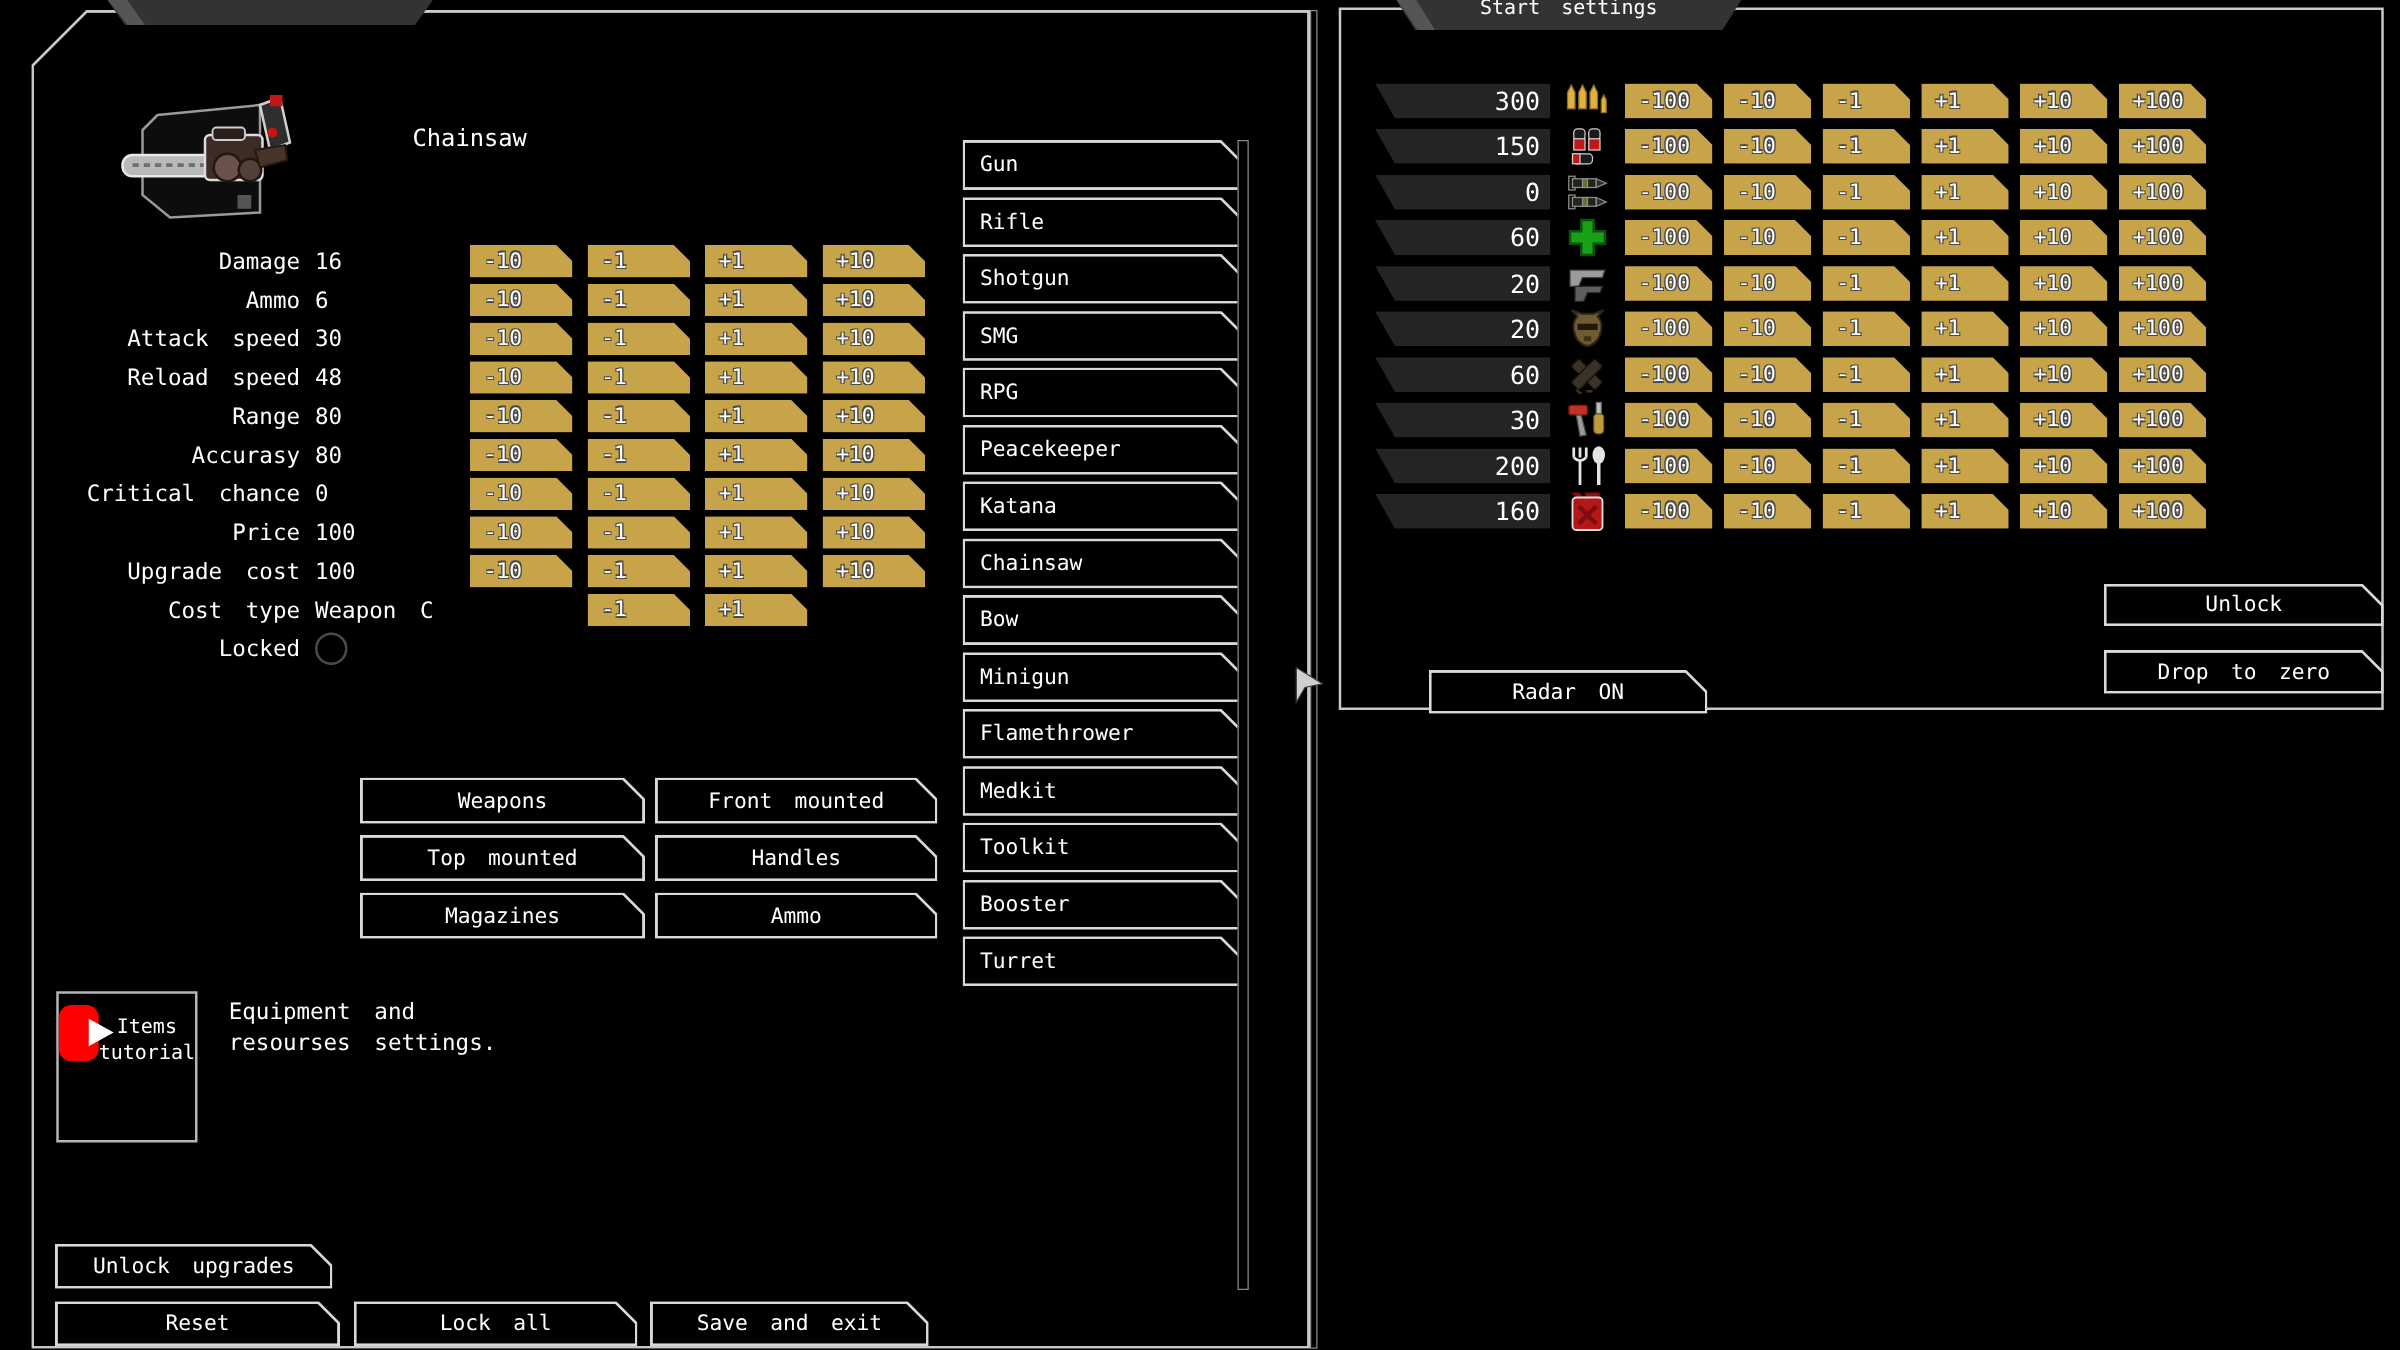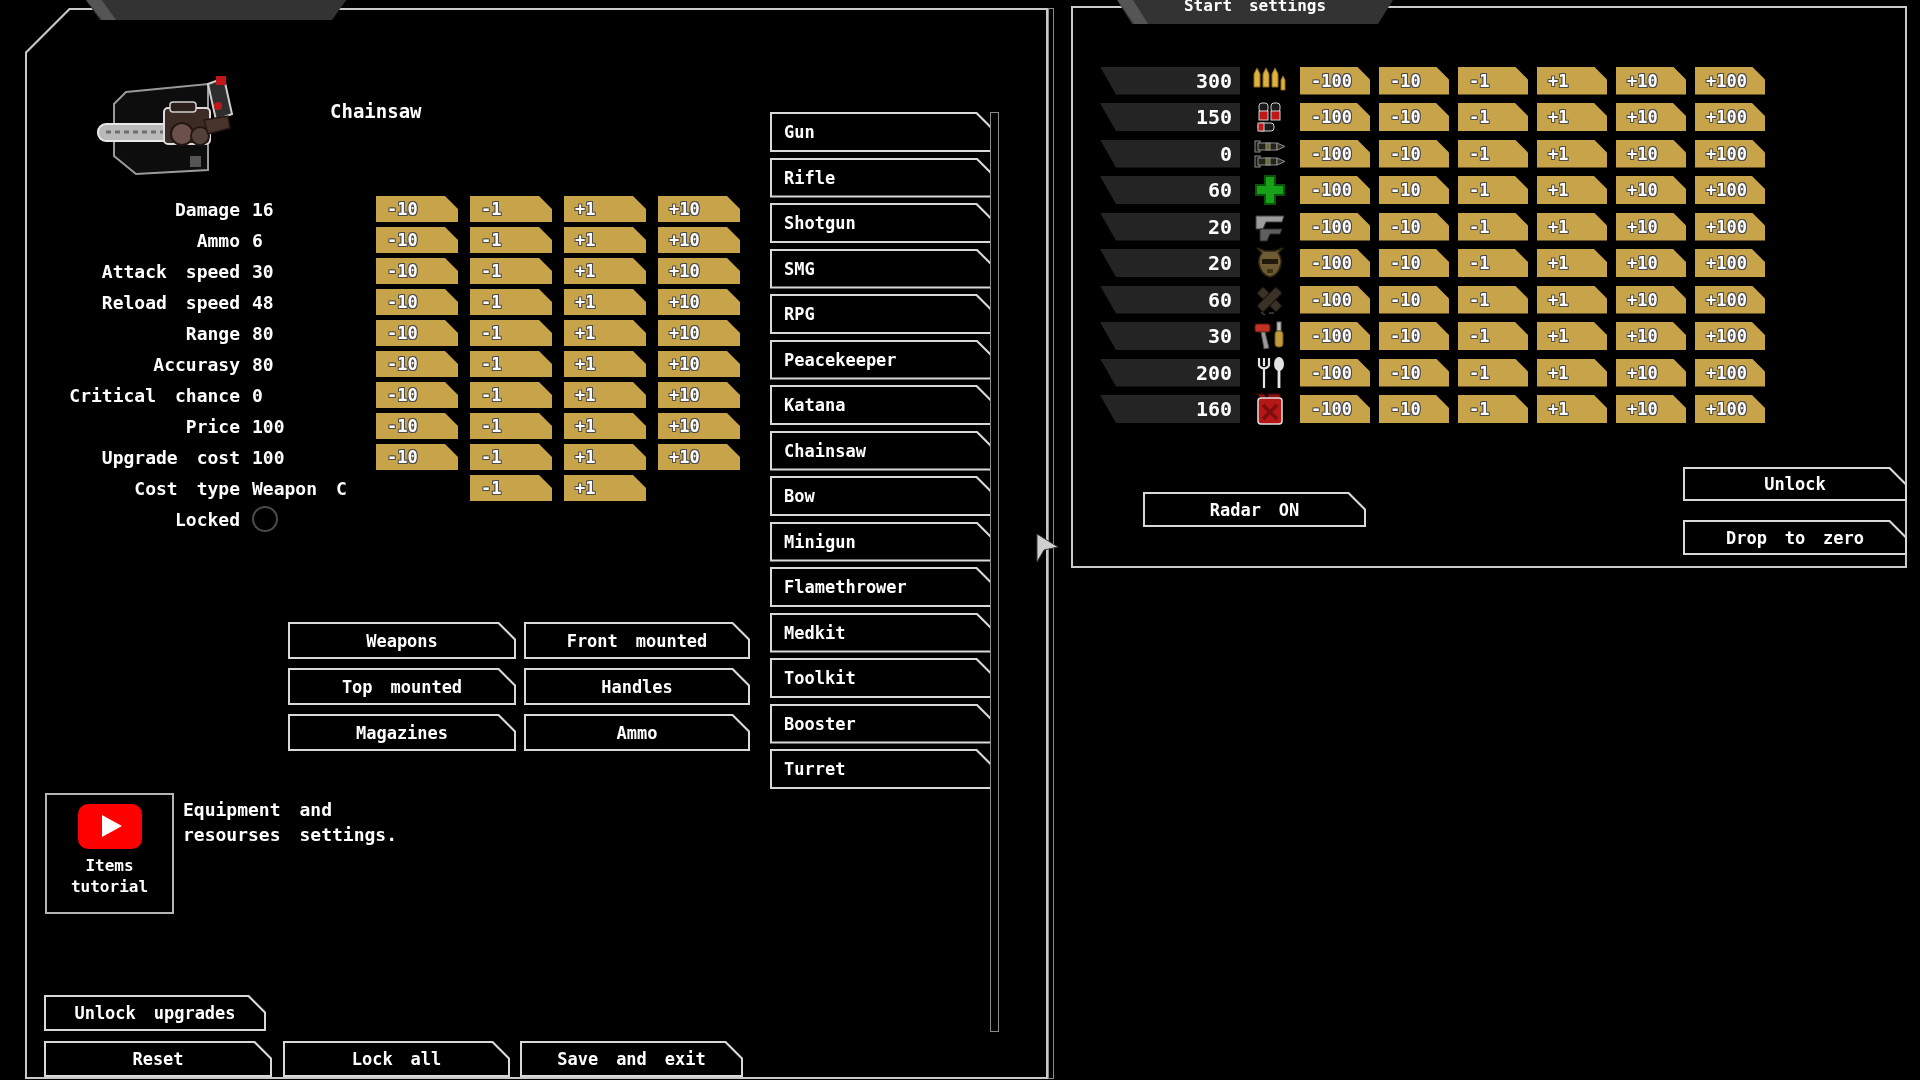--- a/index.html
+++ b/index.html
@@ -1,17 +1,17 @@
 <!DOCTYPE html>
 <html><head>
 <meta charset="utf-8">
 <style>
   html,body{margin:0;padding:0;background:#000;}
   #screen{position:relative;width:1920px;height:1080px;background:#000;overflow:hidden;
-    font-family:"DejaVu Sans Mono","Liberation Mono",monospace;font-weight:bold;color:#fff;}
+    font-family:"DejaVu Sans Mono","Liberation Mono",monospace;font-weight:normal;color:#fff;}
   #screen *{box-sizing:border-box;}
   .txt{word-spacing:0.45em;letter-spacing:0px;}
 
   
   .panel-shell{position:absolute;background:#c9c9c9;}
   .panel-inner{position:absolute;inset:2px;background:#000;}
   #left-panel{left:25px;top:8px;width:1023px;height:1071px;
     clip-path:polygon(44px 0,100% 0,100% 100%,0 100%,0 44px);}
   #left-panel .panel-inner{clip-path:polygon(43px 0,100% 0,100% 100%,0 100%,0 43px);}
   #right-panel{left:1071px;top:6px;width:836px;height:562px;}
@@ -56,22 +56,22 @@
   .weapon-btn{height:40px;}
   #list-scrollbar{position:absolute;left:990px;top:112px;width:9px;height:920px;border:1px solid #8a8a8a;background:#000;}
   #panel-scroll-track{position:absolute;left:1048px;top:8px;width:6px;height:1071px;border:1px solid #8a8a8a;background:#000;}
 
   
   #category-grid{position:absolute;left:288px;top:622px;display:grid;
     grid-template-columns:228px 226px;column-gap:8px;row-gap:9px;}
   .cat-btn{height:37px;}
 
   
-  #tutorial-box{position:absolute;left:45px;top:793px;width:129px;height:121px;border:2px solid #b5b5b5;
-    display:flex;flex-direction:column;align-items:center;padding-top:9px;background:#000;}
+  #tutorial-box{position:absolute;left:45px;top:793px;width:113px;height:121px;border:2px solid #b5b5b5;
+    display:flex;flex-direction:row;align-items:flex-start;padding-top:9px;background:#000;}
   .yt-icon{width:64px;height:45px;background:#f00;border-radius:10px;position:relative;}
   .yt-icon::after{content:"";position:absolute;left:24px;top:11px;
     border-left:20px solid #fff;border-top:11px solid transparent;border-bottom:11px solid transparent;}
   #tutorial-box .tline{font-size:16px;line-height:21px;margin-top:auto;}
   #tutorial-box .tlines{margin-top:6px;text-align:center;}
   #description{position:absolute;left:183px;top:797px;font-size:18px;line-height:25px;}
 
   
   #unlock-btn{position:absolute;left:44px;top:995px;width:222px;height:36px;}
   #reset-btn{position:absolute;left:44px;top:1041px;width:228px;height:36px;}
@@ -82,21 +82,21 @@
   #resource-rows{position:absolute;left:1100px;top:66px;display:flex;flex-direction:column;gap:7.5px;}
   .res-row{display:flex;align-items:center;height:29px;}
   .res-label{width:140px;height:28px;background:#242424;display:flex;align-items:center;justify-content:flex-end;
     padding-right:8px;font-size:20px;clip-path:polygon(0 0,100% 0,100% 100%,16px 100%);}
   .res-icon{width:46px;height:32px;margin-left:7px;display:flex;align-items:center;justify-content:center;}
   .res-buttons{display:flex;gap:9px;margin-left:7px;}
   .res-buttons .gold-btn{width:70px;height:28px;}
 
   
   #default-btn{position:absolute;left:1683px;top:467px;width:224px;height:34px;}
-  #radar-btn{position:absolute;left:1143px;top:492px;width:223px;height:35px;}
+  #radar-btn{position:absolute;left:1143px;top:536px;width:223px;height:35px;}
   #drop-btn{position:absolute;left:1683px;top:520px;width:224px;height:35px;}
 
   
   #weapon-art{position:absolute;left:96px;top:72px;}
   #weapon-title{position:absolute;left:330px;top:100px;font-size:19px;}
 
   #cursor{position:absolute;left:1036px;top:533px;z-index:20;}
 </style>
 </head>
 <body>

